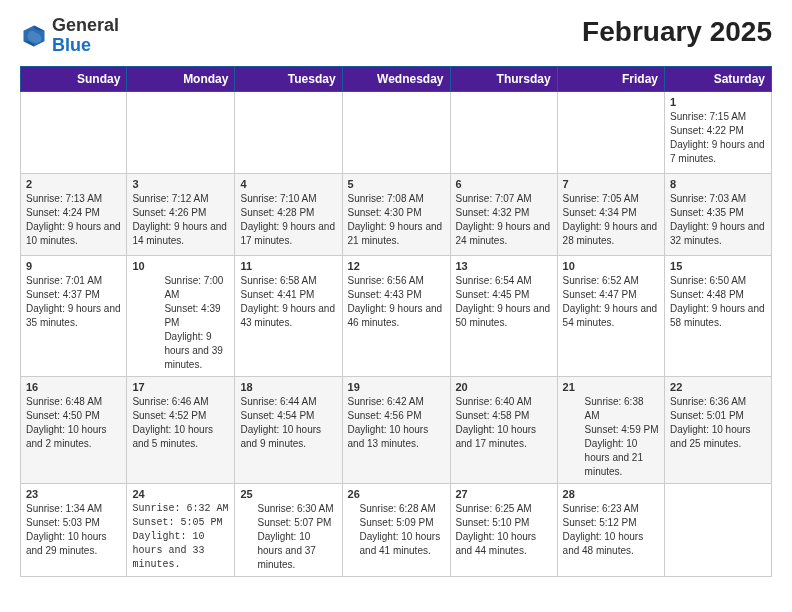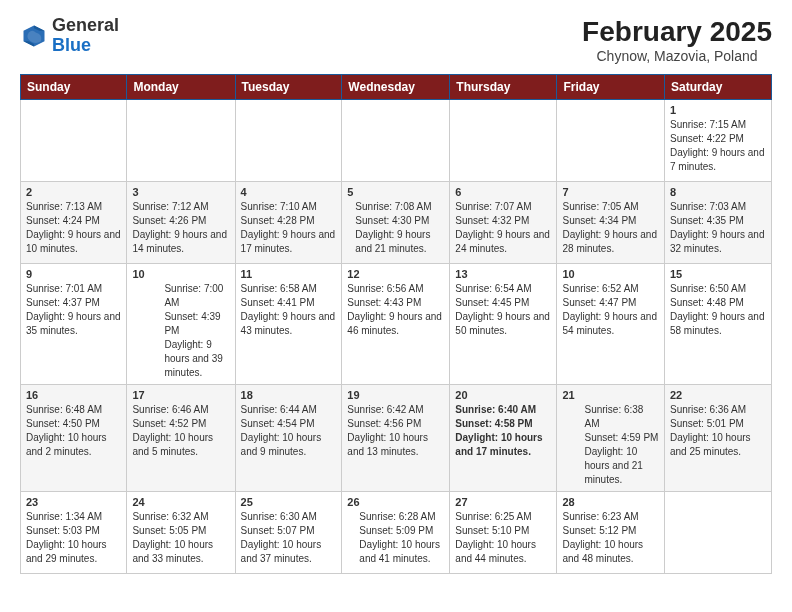--- a/index.html
+++ b/index.html
@@ -31,44 +31,44 @@
       font-weight: bold;
       line-height: 1.1;
     }
     .logo-text .general { color: #333; }
     .logo-text .blue { color: #1a6fc4; }
     .logo-icon {
       width: 28px;
       height: 28px;
     }
     .title-block {
-      text-align: center;
+      text-align: left;
       margin-left: 28px;
     }
     .month-year {
       font-size: 28px;
       font-weight: bold;
       color: #222;
     }
     .location {
       font-size: 14px;
       color: #444;
     }
     .calendar {
       width: 100%;
       border-collapse: collapse;
       border: 1px solid #ccc;
     }
     .calendar th {
-      background-color: #7f1d1d;
+      background-color: #4c1d95;
       color: #fff;
       font-size: 12px;
       font-weight: bold;
       padding: 5px 6px;
-      text-align: left;
+      text-align: right;
       border: 1px solid #1a5a9a;
     }
     .calendar td {
       vertical-align: top;
       border: 1px solid #ccc;
       padding: 4px 5px;
       width: 110px;
       height: 82px;
       font-size: 9.5px;
       color: #333;
@@ -104,21 +104,20 @@
         <polygon points="16,28 4,22 10,22 16,25" fill="#1a5a9a"></polygon>
         <path d="M18,12 Q26,14 24,22 Q18,26 12,22 Q6,18 10,12 Q14,8 18,12Z" fill="#fff" opacity="0.15"></path>
       </svg>
       <div class="logo-text">
         <div><span class="general">General</span></div>
         <div><span class="blue">Blue</span></div>
       </div>
     </div>
     <div class="title-block">
       <div class="month-year">February 2025</div>
-      <div class="location">Chynow, Mazovia, Poland</div>
     </div>
   </div>
 
   <table class="calendar">
     <thead>
       <tr>
       <th>Sunday</th>
           <th>Monday</th>
           <th>Tuesday</th>
           <th>Wednesday</th>
@@ -156,21 +155,21 @@
 Daylight: 9 hours and 14 minutes.</div>
           </td>
           <td>
             <span class="day-num">4</span>
             <div class="day-info" style="white-space: pre-line;">Sunrise: 7:10 AM
 Sunset: 4:28 PM
 Daylight: 9 hours and 17 minutes.</div>
           </td>
           <td>
             <span class="day-num">5</span>
-            <div class="day-info" style="white-space: pre-line; margin-left: 8px;">Sunrise: 7:08 AM
+            <div class="day-info" style="white-space: pre-line;">Sunrise: 7:08 AM
 Sunset: 4:30 PM
 Daylight: 9 hours and 21 minutes.</div>
           </td>
           <td>
             <span class="day-num">6</span>
             <div class="day-info" style="white-space: pre-line;">Sunrise: 7:07 AM
 Sunset: 4:32 PM
 Daylight: 9 hours and 24 minutes.</div>
           </td>
           <td>
@@ -250,21 +249,21 @@
 Daylight: 10 hours and 9 minutes.</div>
           </td>
           <td>
             <span class="day-num">19</span>
             <div class="day-info" style="white-space: pre-line;">Sunrise: 6:42 AM
 Sunset: 4:56 PM
 Daylight: 10 hours and 13 minutes.</div>
           </td>
           <td>
             <span class="day-num">20</span>
-            <div class="day-info" style="white-space: pre-line; font-weight: bold;">Sunrise: 6:40 AM
+            <div class="day-info" style="white-space: pre-line;">Sunrise: 6:40 AM
 Sunset: 4:58 PM
 Daylight: 10 hours and 17 minutes.</div>
           </td>
           <td>
             <span class="day-num">21</span>
             <div class="day-info" style="white-space: pre-line; margin-left: 22px;">Sunrise: 6:38 AM
 Sunset: 4:59 PM
 Daylight: 10 hours and 21 minutes.</div>
           </td>
           <td>
@@ -276,27 +275,27 @@
         </tr>
         <tr>
           <td>
             <span class="day-num">23</span>
             <div class="day-info" style="white-space: pre-line;">Sunrise: 1:34 AM
 Sunset: 5:03 PM
 Daylight: 10 hours and 29 minutes.</div>
           </td>
           <td>
             <span class="day-num">24</span>
-            <div class="day-info" style="white-space: pre-line;">Sunrise: 6:32 AM
+            <div class="day-info" style="white-space: pre-line; font-family: Liberation Mono, monospace;">Sunrise: 6:32 AM
 Sunset: 5:05 PM
 Daylight: 10 hours and 33 minutes.</div>
           </td>
           <td>
             <span class="day-num">25</span>
-            <div class="day-info" style="white-space: pre-line;">Sunrise: 6:30 AM
+            <div class="day-info" style="white-space: pre-line; margin-left: 17px;">Sunrise: 6:30 AM
 Sunset: 5:07 PM
 Daylight: 10 hours and 37 minutes.</div>
           </td>
           <td>
             <span class="day-num">26</span>
             <div class="day-info" style="white-space: pre-line; margin-left: 12px;">Sunrise: 6:28 AM
 Sunset: 5:09 PM
 Daylight: 10 hours and 41 minutes.</div>
           </td>
           <td>

